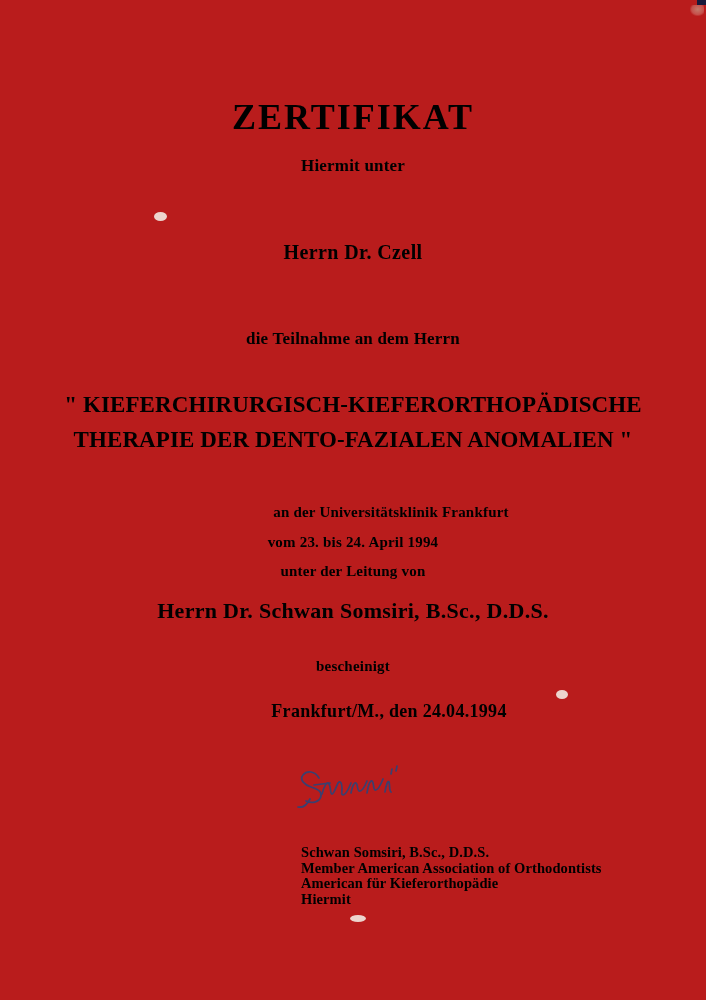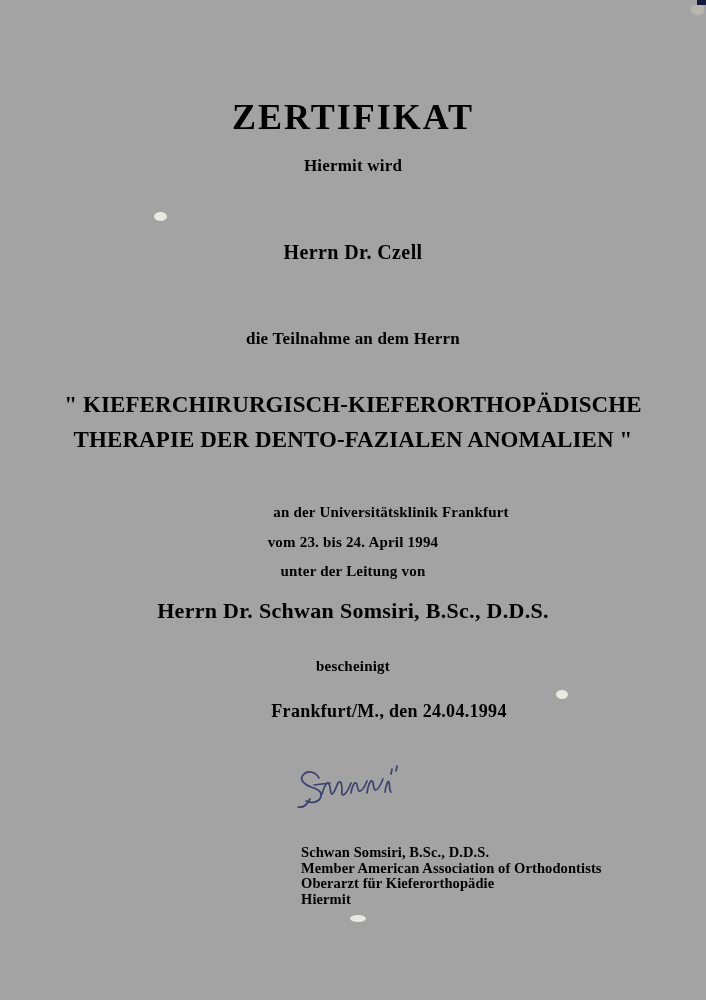--- a/index.html
+++ b/index.html
@@ -8,21 +8,21 @@
     background: #ffffff;
   }
   body {
     font-family: "Liberation Serif", "DejaVu Serif", serif;
     color: #000000;
   }
   #certificate-page {
     position: relative;
     width: 706px;
     height: 1000px;
-    background: #a3a3a3;
+    background: #b91c1c;
     overflow: hidden;
   }
 
   
   .corner-artifact {
     position: absolute;
     top: 0px;
     left: 697px;
     width: 9px;
     height: 5px;
@@ -149,21 +149,21 @@
 <div id="certificate-page">
 
   <div class="corner-artifact"></div>
   <div class="corner-smudge"></div>
   <div class="faint-blot" style="left:154px; top:212px; width:13px; height:9px;"></div>
   <div class="faint-blot" style="left:556px; top:690px; width:12px; height:9px;"></div>
   <div class="faint-blot" style="left:350px; top:915px; width:16px; height:7px;"></div>
 
   <div class="line doc-title">ZERTIFIKAT</div>
 
-  <div class="line intro">Hiermit wird</div>
+  <div class="line intro">Hiermit unter</div>
 
   <div class="line recipient">Herrn Dr. Czell</div>
 
   <div class="line course-lead">die Teilnahme an dem Herrn</div>
 
   <div class="line course-title-1">" KIEFERCHIRURGISCH-KIEFERORTHOPÄDISCHE</div>
 
   <div class="line course-title-2">THERAPIE DER DENTO-FAZIALEN ANOMALIEN "</div>
 
   <div class="line venue">an der Universitätsklinik Frankfurt</div>
@@ -193,17 +193,17 @@
       <path d="M99 40 C100 33, 102 28, 103 30 C104 33, 103 39, 105 40"></path>
       <path d="M105 22 L106 17"></path>
       <path d="M110 19 L111 14"></path>
       <path d="M28 33 L44 31"></path>
     </g>
   </svg>
 
   <div id="signature-block">
     <div class="sig-line">Schwan Somsiri, B.Sc., D.D.S.</div>
     <div class="sig-line">Member American Association of Orthodontists</div>
-    <div class="sig-line">Oberarzt für Kieferorthopädie</div>
+    <div class="sig-line">American für Kieferorthopädie</div>
     <div class="sig-line">Hiermit</div>
   </div>
 
 </div>
 
 </body></html>

